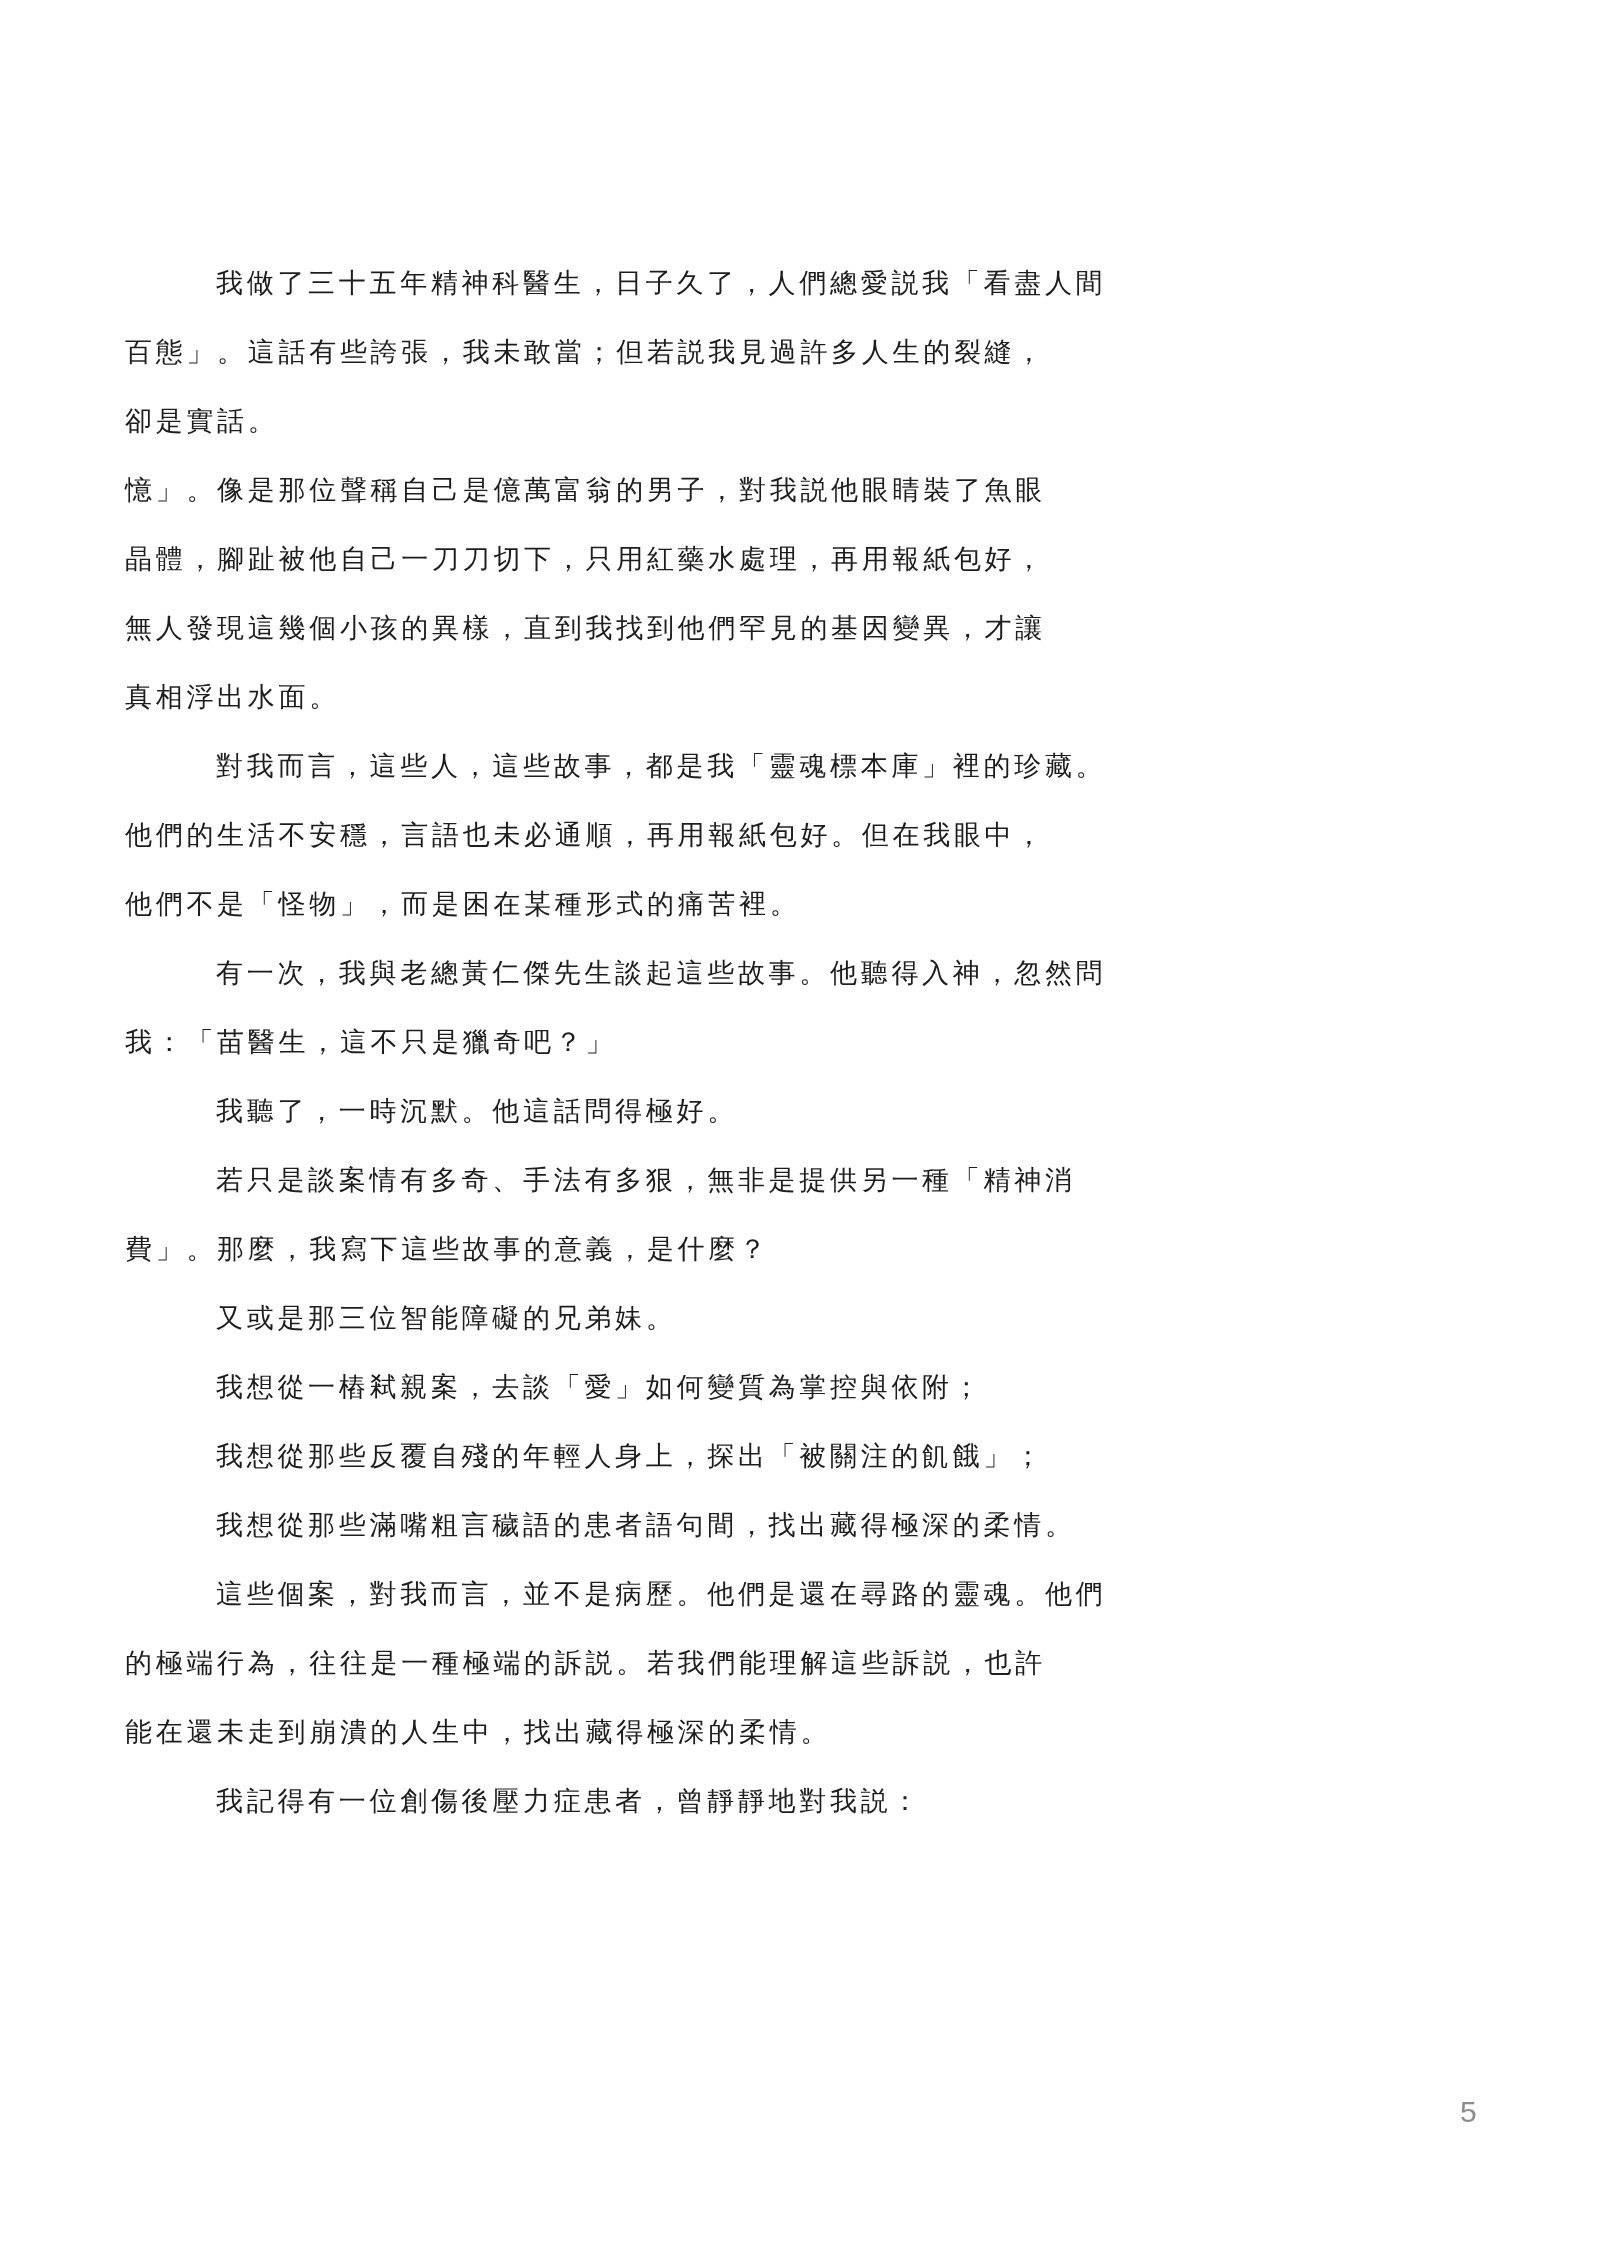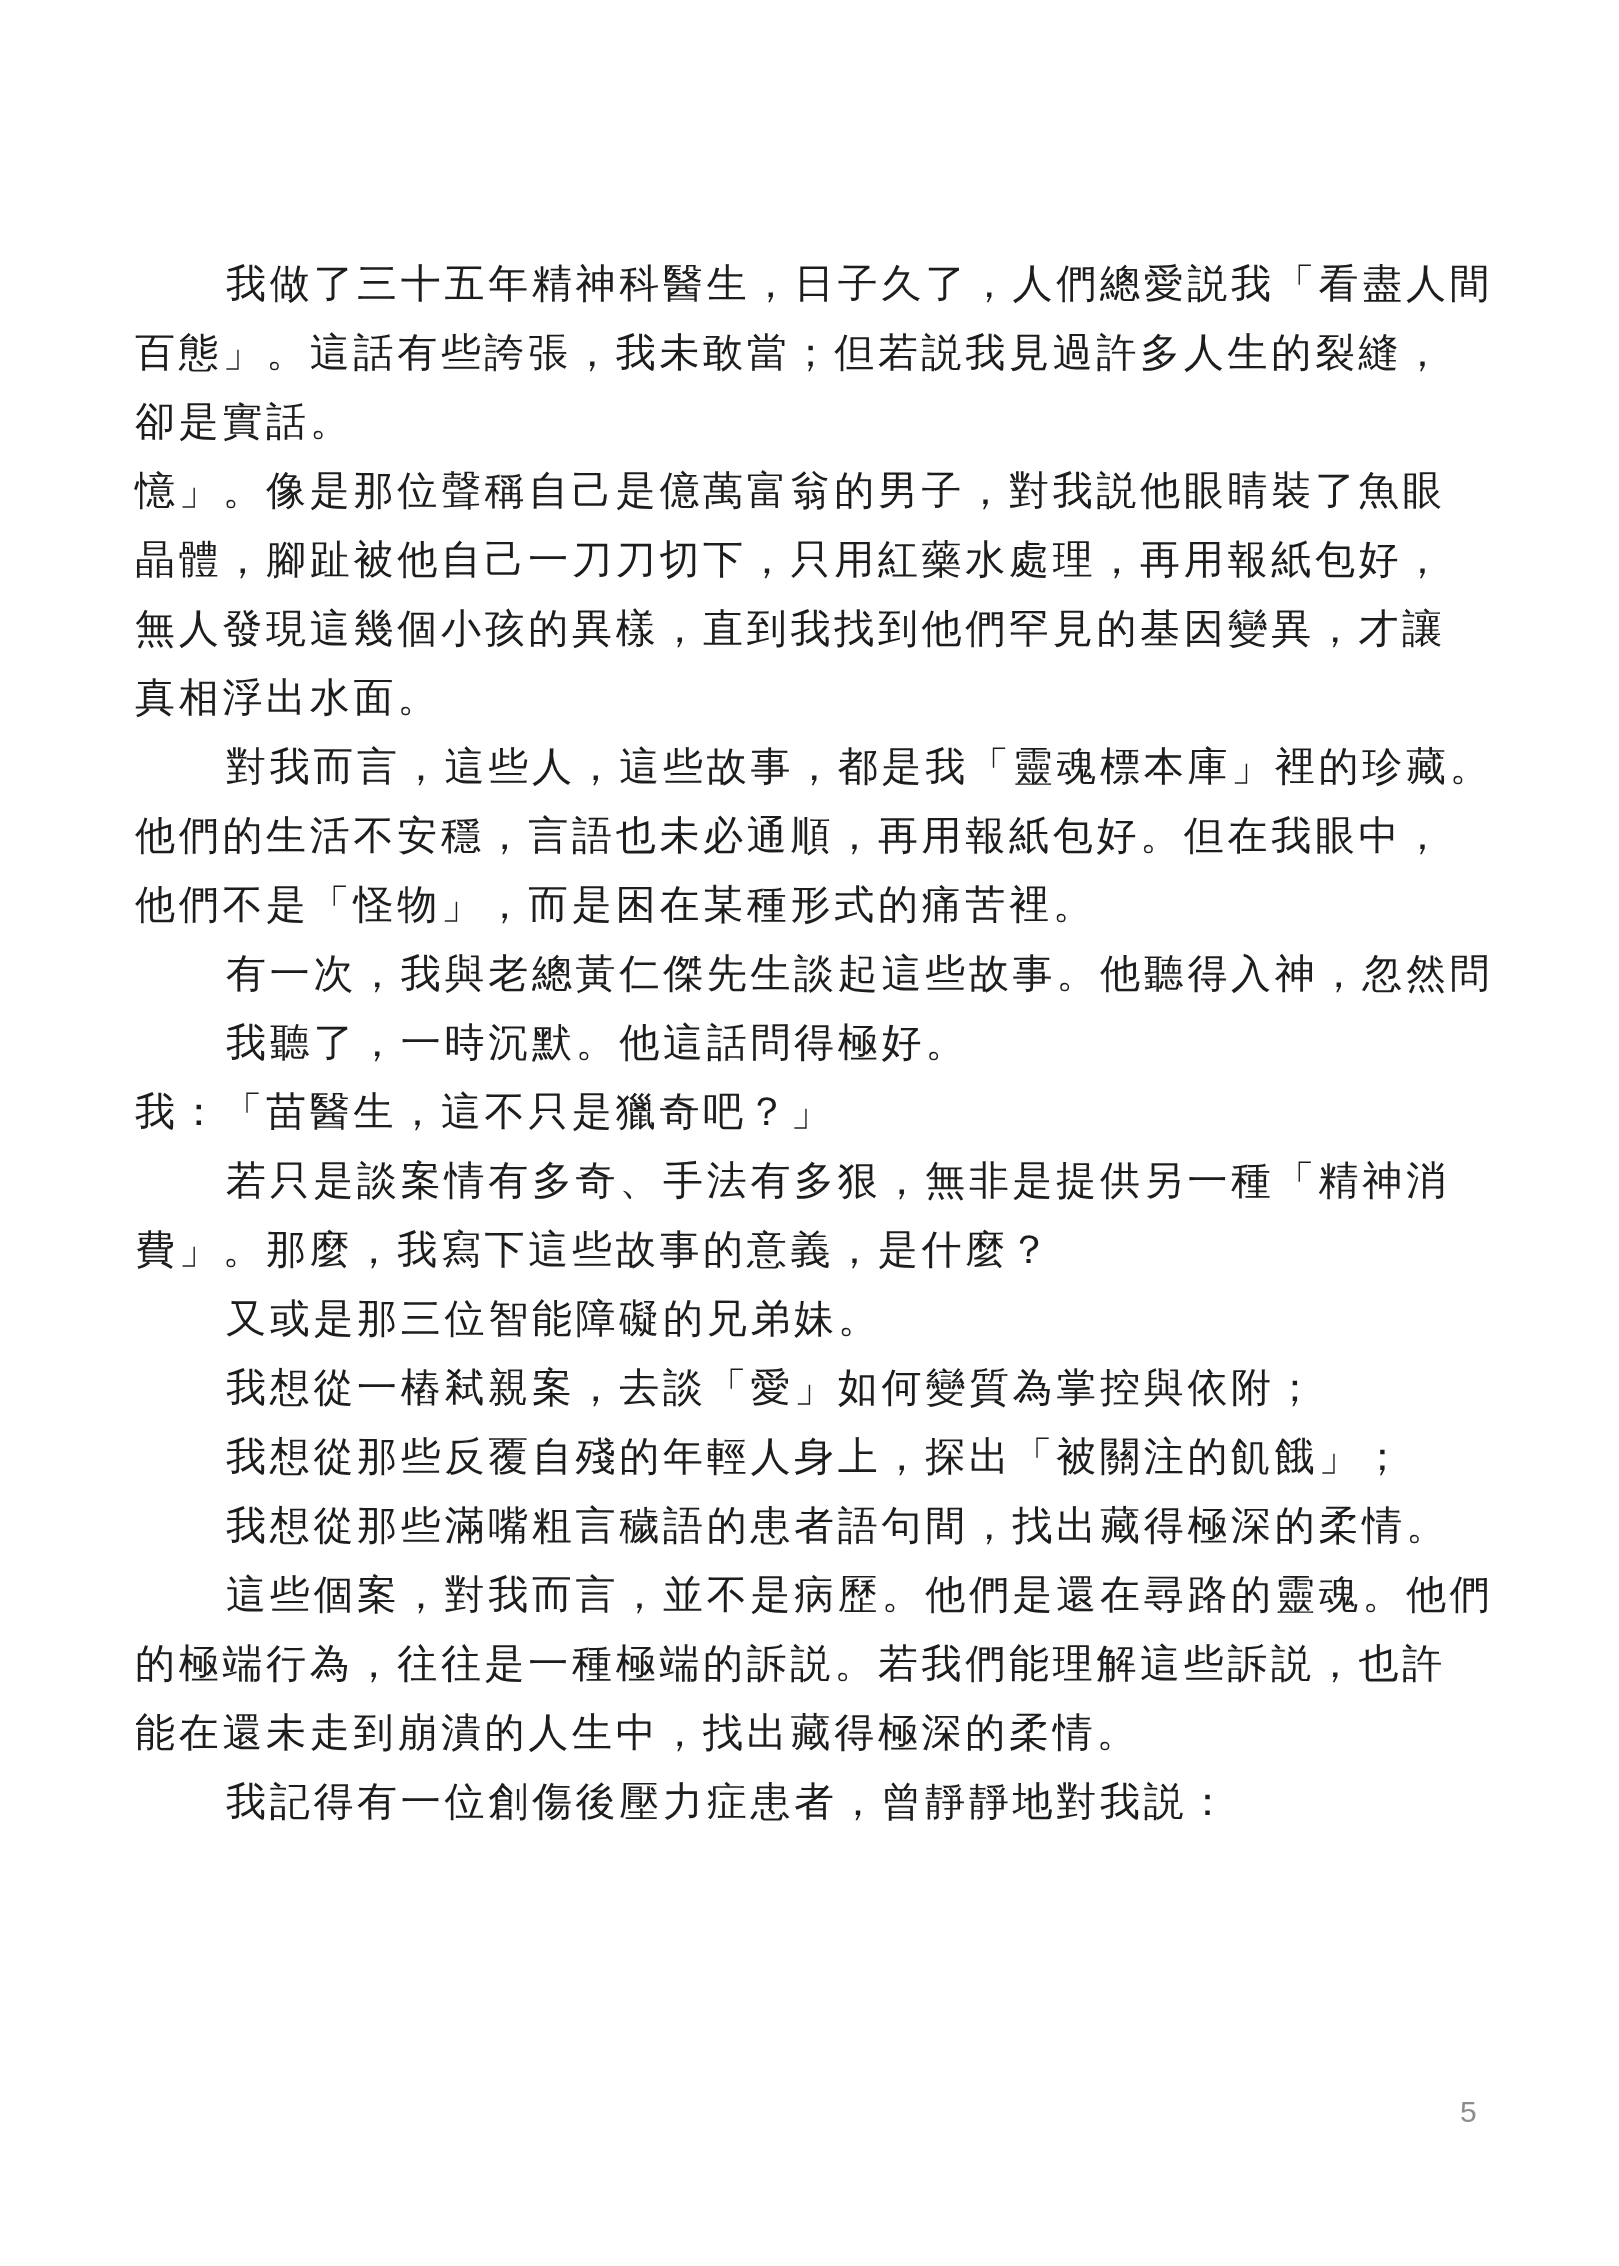--- a/index.html
+++ b/index.html
@@ -10,24 +10,24 @@
     position: relative;
     overflow: hidden;
     font-family: "Liberation Sans", sans-serif;
   }
   .page {
     position: absolute;
     inset: 0;
   }
   .content {
     position: absolute;
-    left: 135px;
+    left: 125px;
     top: 249px;
     width: 1393px;
-    font-size: 40px;
+    font-size: 27px;
     line-height: 69px;
     letter-spacing: 3.7px;
     color: #1d1d1d;
   }
   .line {
     height: 69px;
     white-space: nowrap;
   }
   .line.indent {
     padding-left: 91px; 
@@ -50,22 +50,22 @@
       <div class="line">百態」。這話有些誇張，我未敢當；但若説我見過許多人生的裂縫，</div>
       <div class="line">卻是實話。</div>
       <div class="line">憶」。像是那位聲稱自己是億萬富翁的男子，對我説他眼睛裝了魚眼</div>
       <div class="line">晶體，腳趾被他自己一刀刀切下，只用紅藥水處理，再用報紙包好，</div>
       <div class="line">無人發現這幾個小孩的異樣，直到我找到他們罕見的基因變異，才讓</div>
       <div class="line">真相浮出水面。</div>
       <div class="line indent">對我而言，這些人，這些故事，都是我「靈魂標本庫」裡的珍藏。</div>
       <div class="line">他們的生活不安穩，言語也未必通順，再用報紙包好。但在我眼中，</div>
       <div class="line">他們不是「怪物」，而是困在某種形式的痛苦裡。</div>
       <div class="line indent">有一次，我與老總黃仁傑先生談起這些故事。他聽得入神，忽然問</div>
+      <div class="line">我：「苗醫生，這不只是獵奇吧？」</div>
       <div class="line indent">我聽了，一時沉默。他這話問得極好。</div>
-      <div class="line">我：「苗醫生，這不只是獵奇吧？」</div>
       <div class="line indent">若只是談案情有多奇、手法有多狠，無非是提供另一種「精神消</div>
       <div class="line">費」。那麼，我寫下這些故事的意義，是什麼？</div>
       <div class="line indent">又或是那三位智能障礙的兄弟妹。</div>
       <div class="line indent">我想從一樁弒親案，去談「愛」如何變質為掌控與依附；</div>
       <div class="line indent">我想從那些反覆自殘的年輕人身上，探出「被關注的飢餓」；</div>
       <div class="line indent">我想從那些滿嘴粗言穢語的患者語句間，找出藏得極深的柔情。</div>
       <div class="line indent">這些個案，對我而言，並不是病歷。他們是還在尋路的靈魂。他們</div>
       <div class="line">的極端行為，往往是一種極端的訴説。若我們能理解這些訴説，也許</div>
       <div class="line">能在還未走到崩潰的人生中，找出藏得極深的柔情。</div>
       <div class="line indent">我記得有一位創傷後壓力症患者，曾靜靜地對我説：</div>

